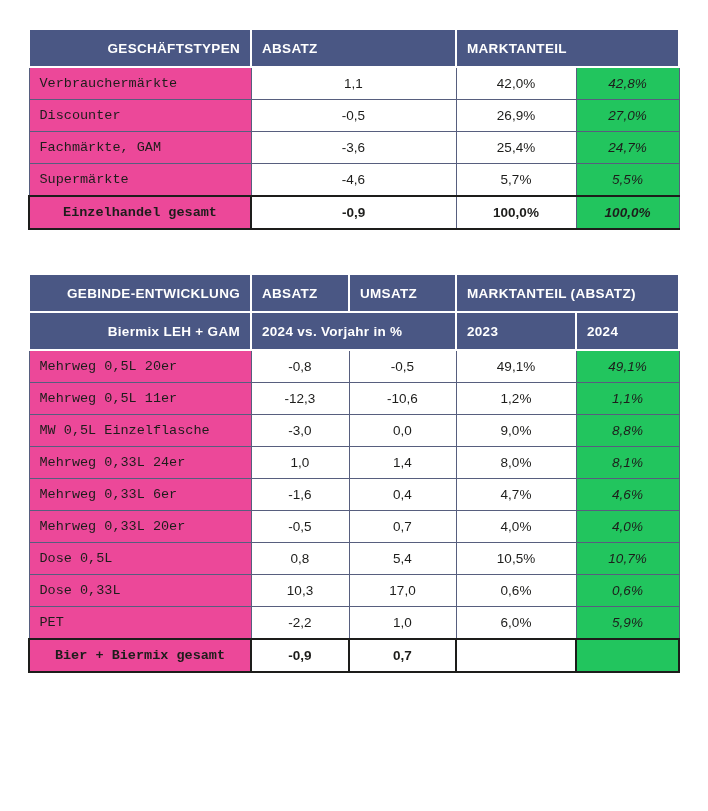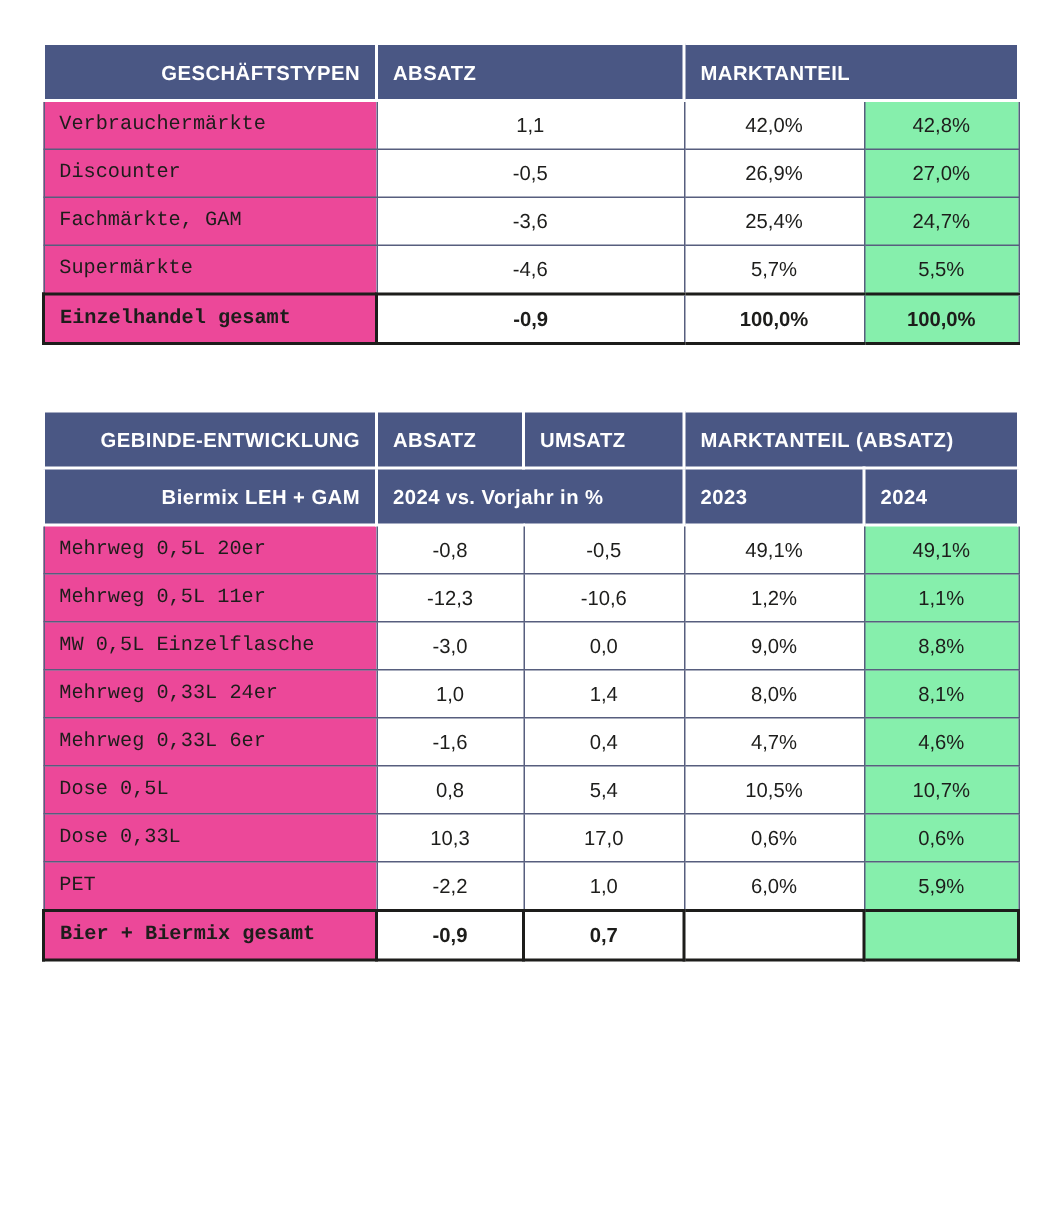--- a/index.html
+++ b/index.html
@@ -33,29 +33,30 @@
     background:#ffffff;
     height:31px;
     padding:0 10px;
     text-align:center;
   }
   td.lbl{
     background:#ec4899;
     text-align:left;
     font-family:Liberation Mono, monospace;
   }
-  td.last{background:#86efac;}
+  td.last{background:#22c55e;font-style:italic;}
   tr.total td{
     font-weight:bold;
     border-top:2px solid #1d1d1b;
     border-bottom:2px solid #1d1d1b;
   }
   tr.total td.lbl{
     border-left:2px solid #1d1d1b;
     border-right:2px solid #1d1d1b;
+    text-align:center;
   }
   table.t2 tr.total td{border:2px solid #1d1d1b;}
 </style>
 </head>
 <body>
 
 <div class="wrap">
 
   <table class="t1">
     <colgroup>
@@ -157,20 +158,27 @@
         <td class="last">8,1%</td>
       </tr>
       <tr>
         <td class="lbl">Mehrweg 0,33L 6er</td>
         <td>-1,6</td>
         <td>0,4</td>
         <td>4,7%</td>
         <td class="last">4,6%</td>
       </tr>
       <tr>
+        <td class="lbl">Mehrweg 0,33L 20er</td>
+        <td>-0,5</td>
+        <td>0,7</td>
+        <td>4,0%</td>
+        <td class="last">4,0%</td>
+      </tr>
+      <tr>
         <td class="lbl">Dose 0,5L</td>
         <td>0,8</td>
         <td>5,4</td>
         <td>10,5%</td>
         <td class="last">10,7%</td>
       </tr>
       <tr>
         <td class="lbl">Dose 0,33L</td>
         <td>10,3</td>
         <td>17,0</td>

